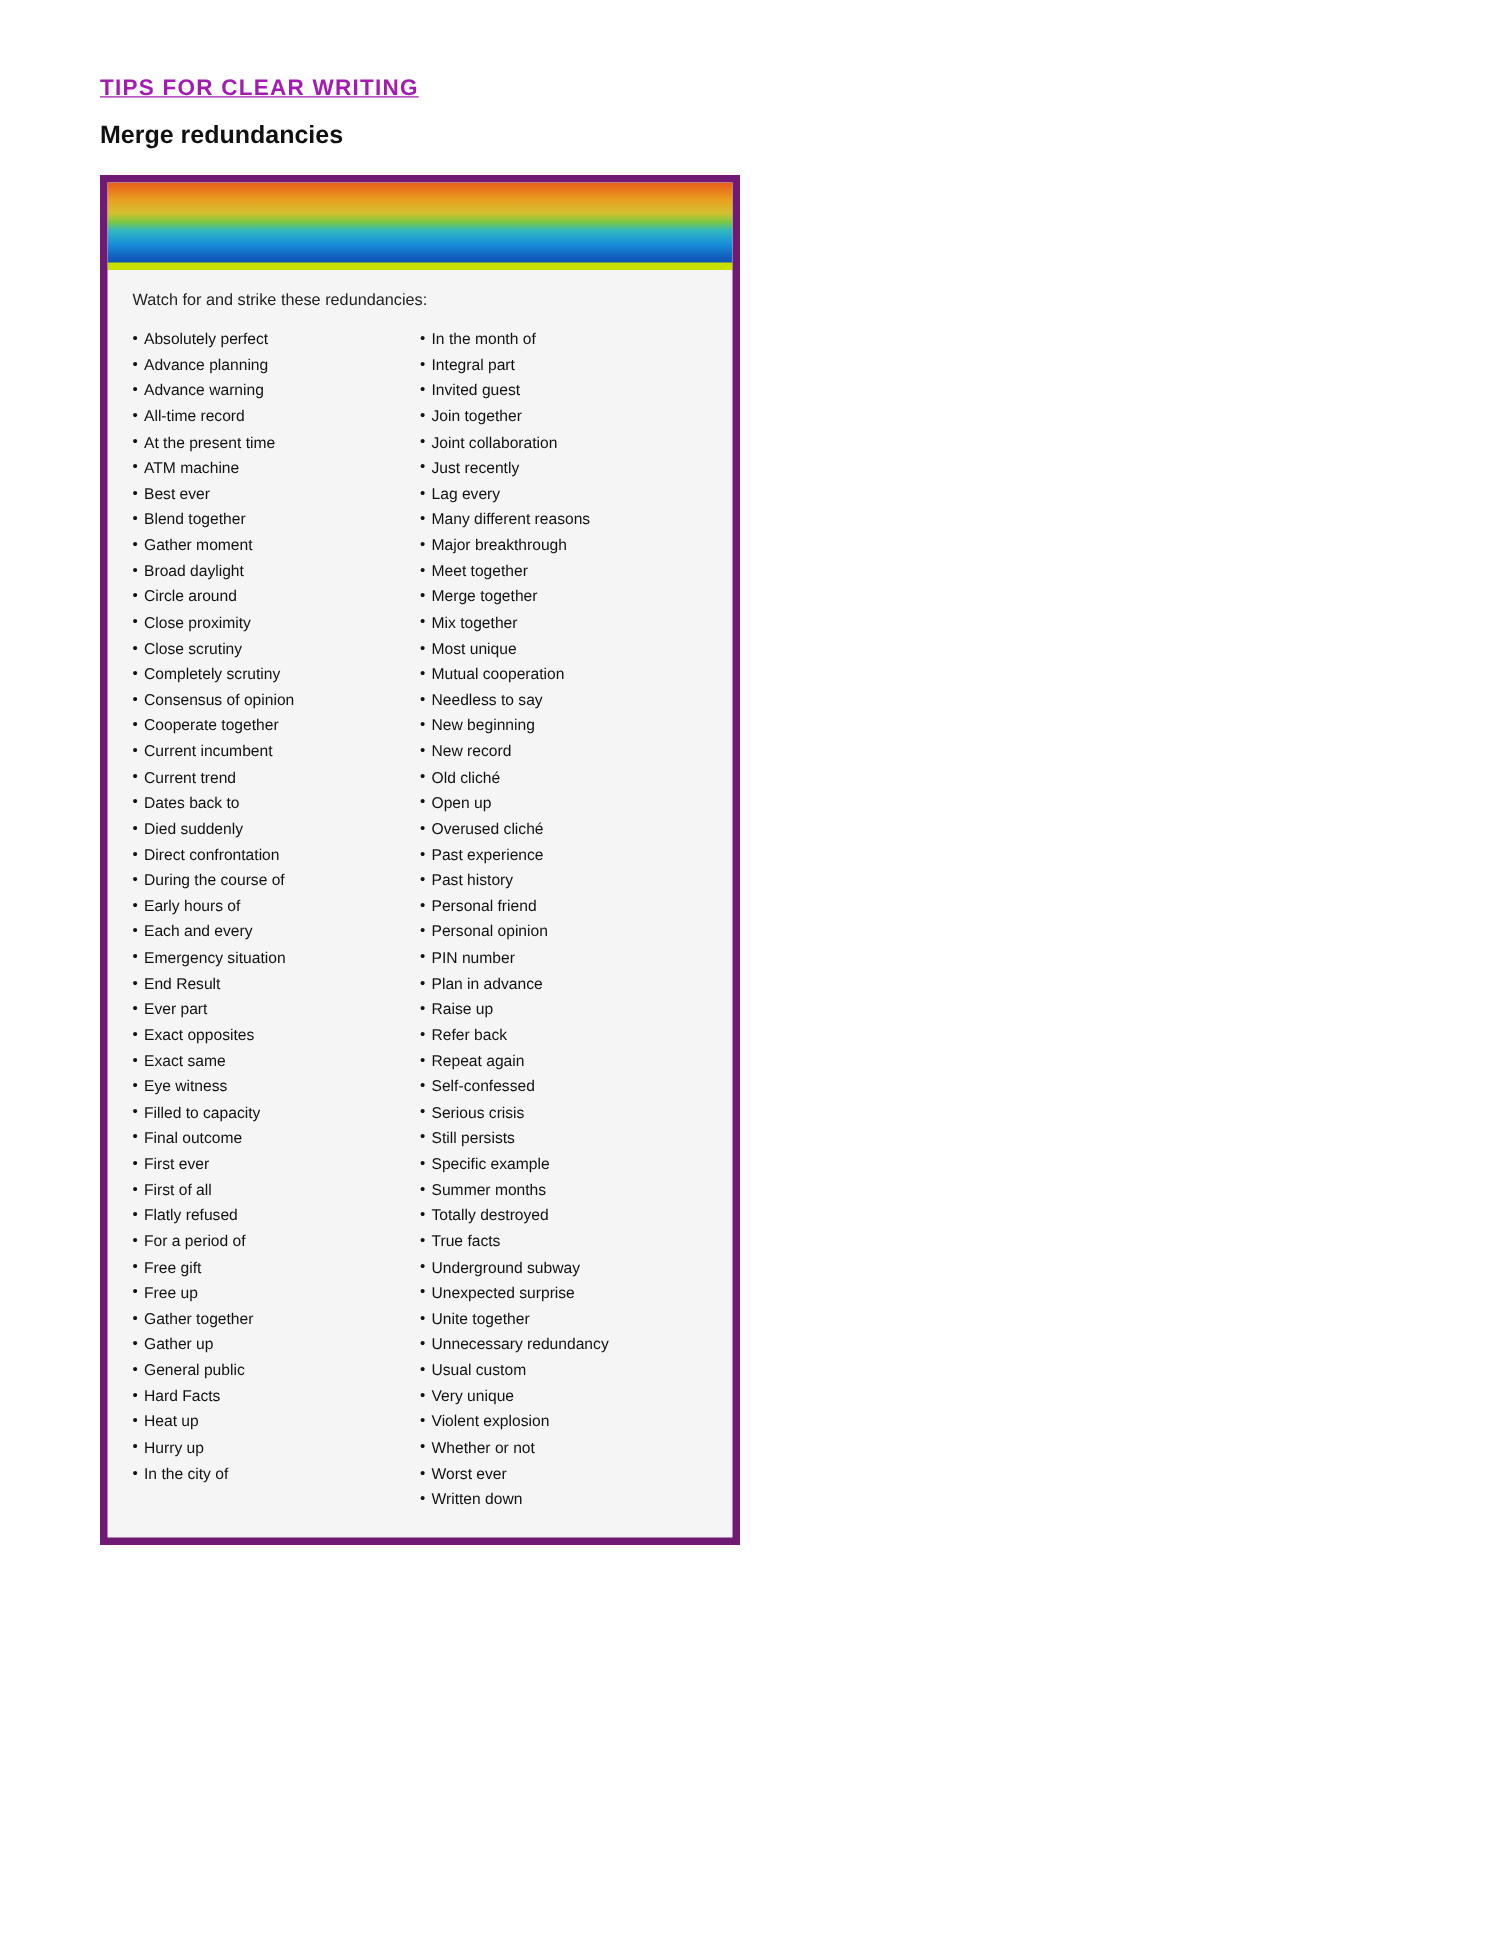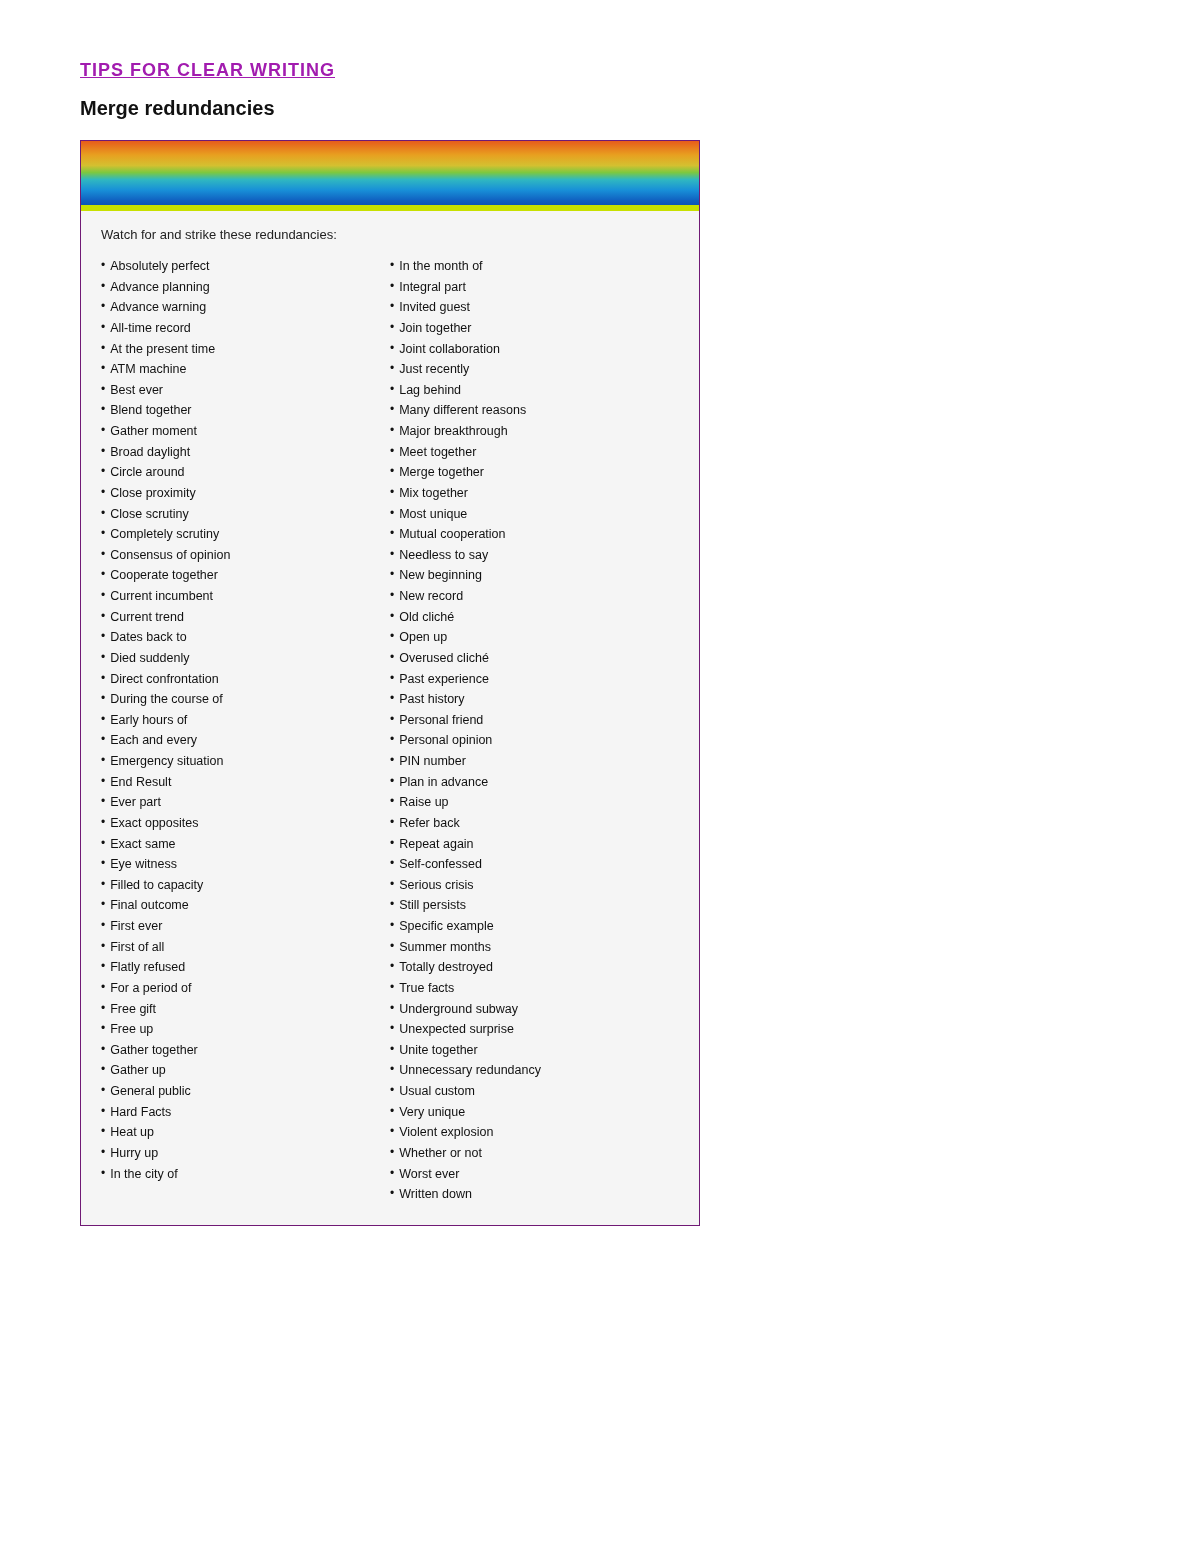--- a/index.html
+++ b/index.html
@@ -19,23 +19,23 @@
       margin-bottom: 16px;
       color: #a21caf;
     }
     .section-title {
       font-size: 20px;
       font-weight: bold;
       margin-bottom: 20px;
       color: #111;
     }
     .card {
-      border: 1px solid #701a75;
+      border: 6px solid #701a75;
       background: #f5f5f5;
-      width: 620px;
+      width: 512px;
       overflow: hidden;
     }
     .card-header {
       height: 70px;
       background: linear-gradient(
         to bottom,
         #e85c1a 0%,
         #e8a020 20%,
         #d4c030 35%,
         #7dc840 45%,
@@ -152,21 +152,21 @@
           </ul>
       </div>
       <div class="col">
         <ul class="redundancy-list" id="right-list">
             <li>In the month of</li>
             <li>Integral part</li>
             <li>Invited guest</li>
             <li>Join together</li>
             <li>Joint collaboration</li>
             <li>Just recently</li>
-            <li>Lag behind</li>
+            <li>Lag every</li>
             <li>Many different reasons</li>
             <li>Major breakthrough</li>
             <li>Meet together</li>
             <li>Merge together</li>
             <li>Mix together</li>
             <li>Most unique</li>
             <li>Mutual cooperation</li>
             <li>Needless to say</li>
             <li>New beginning</li>
             <li>New record</li>

